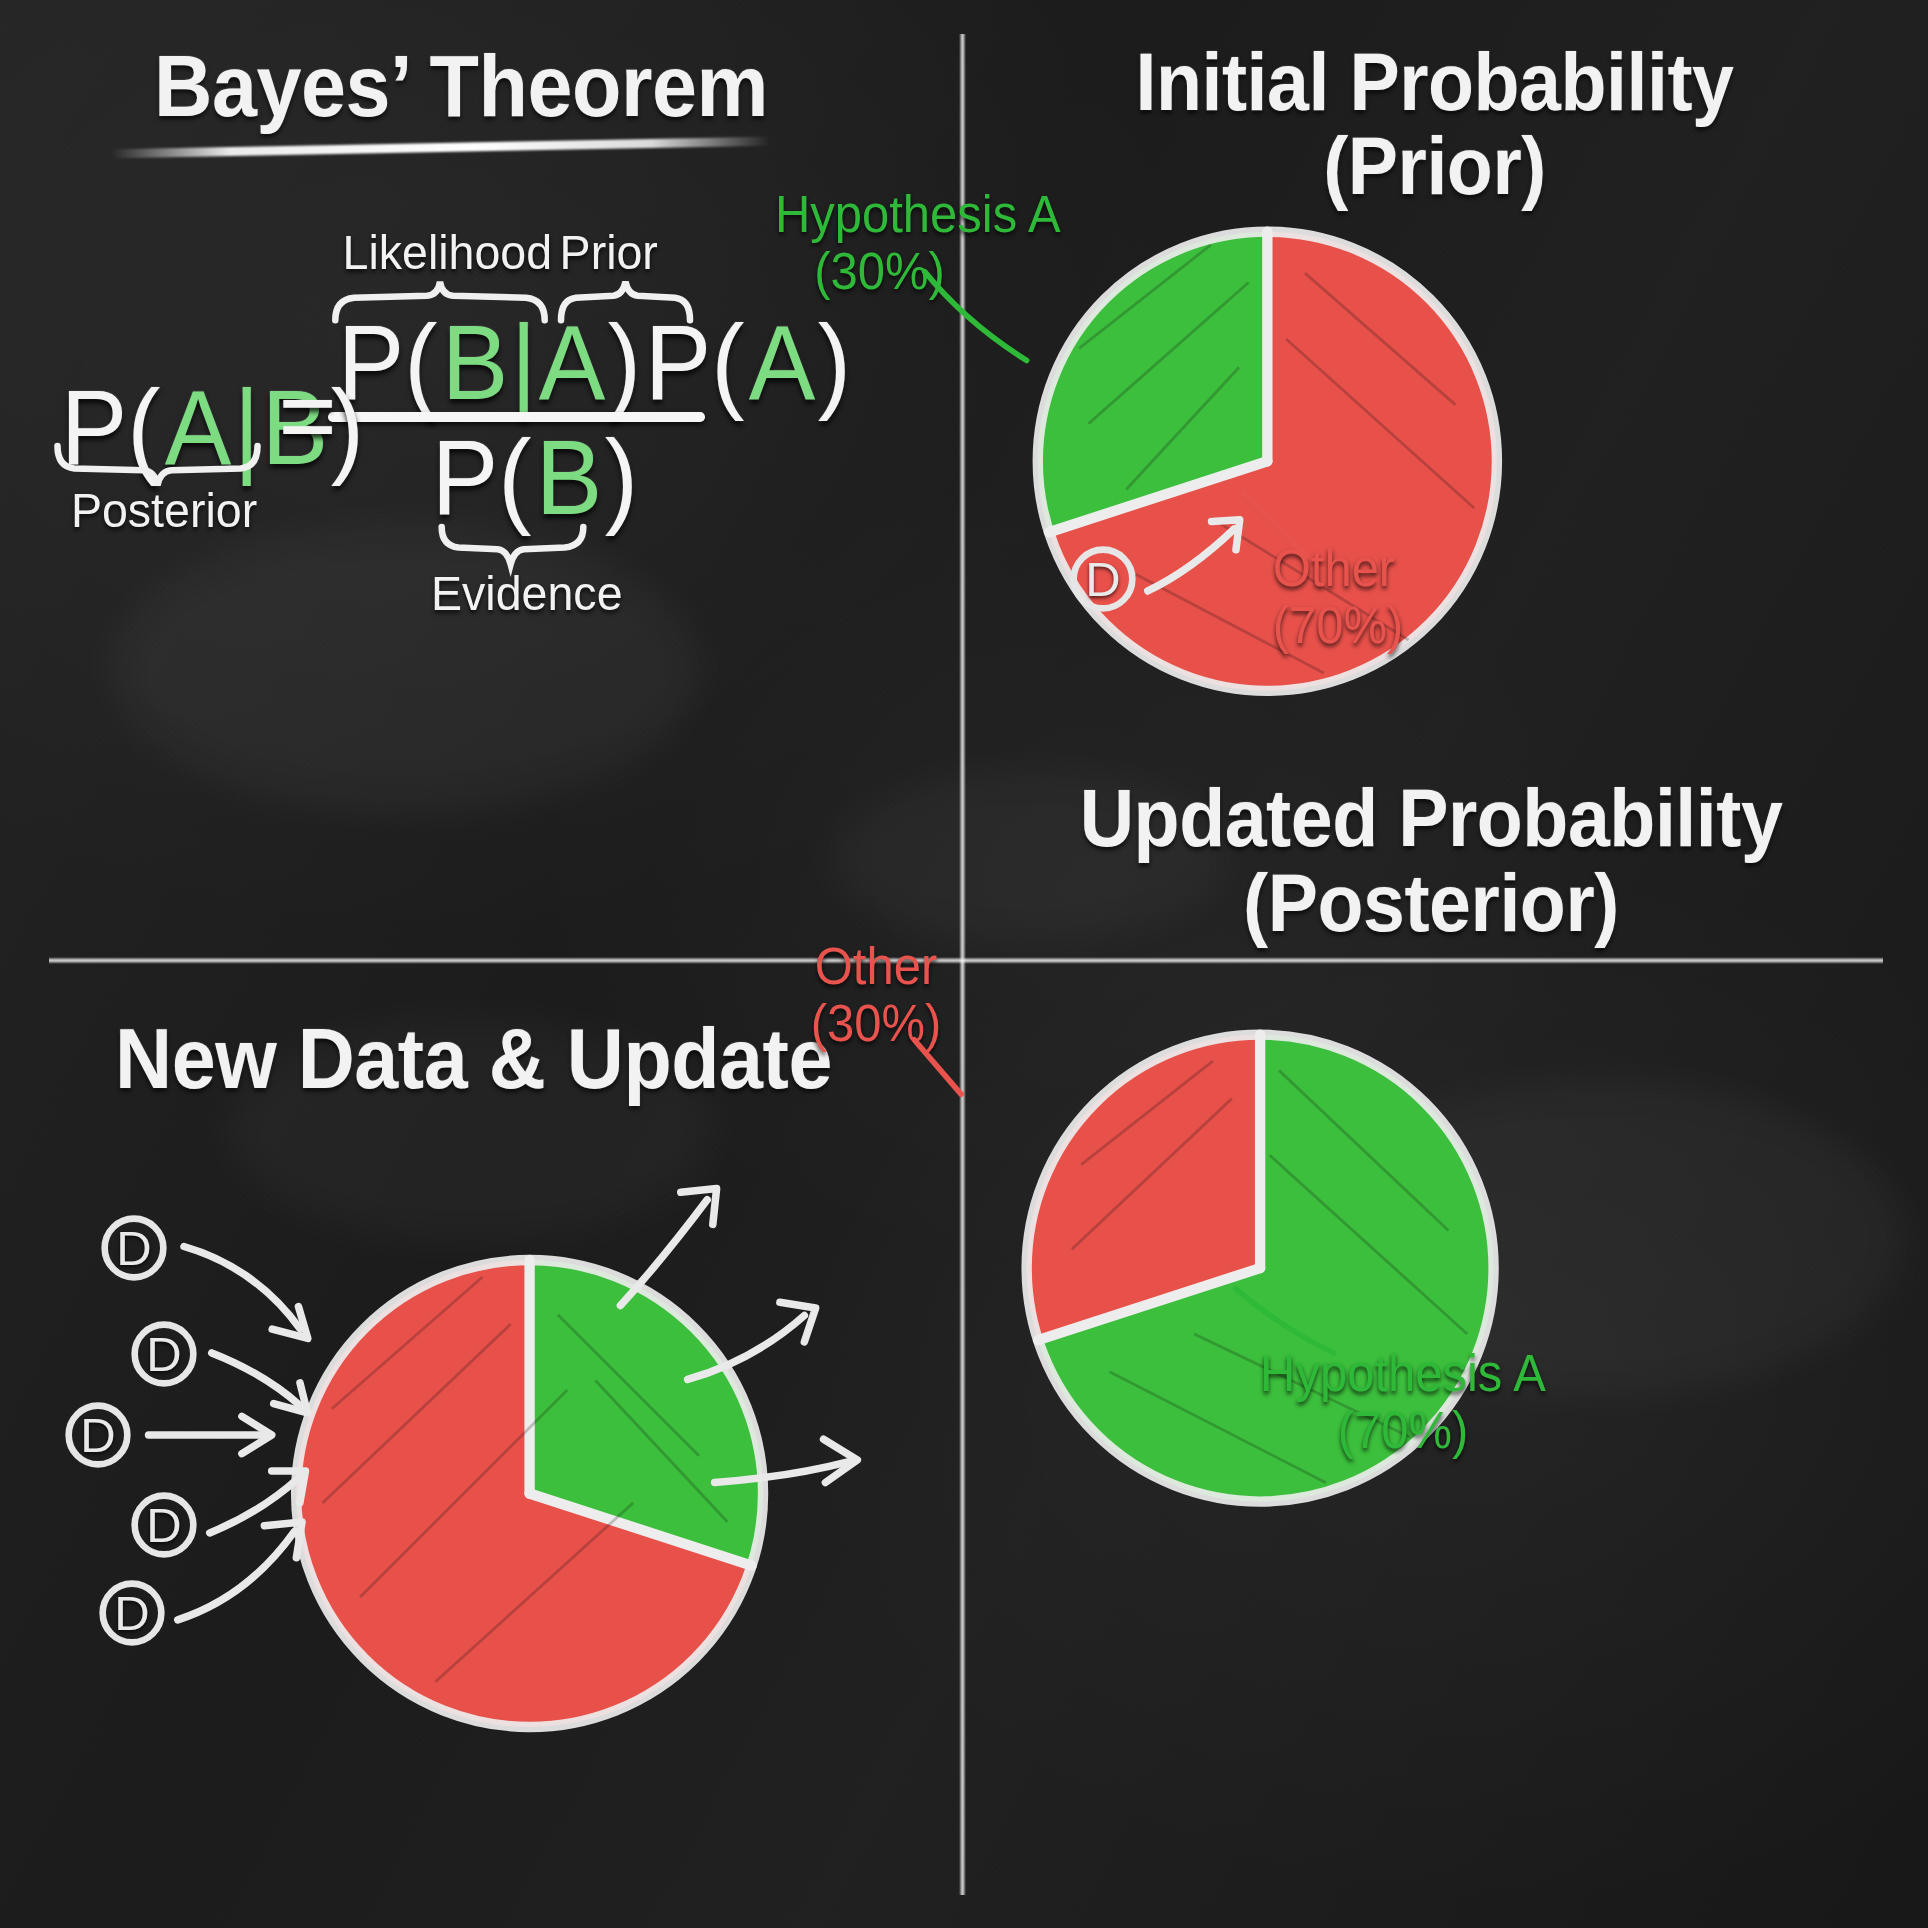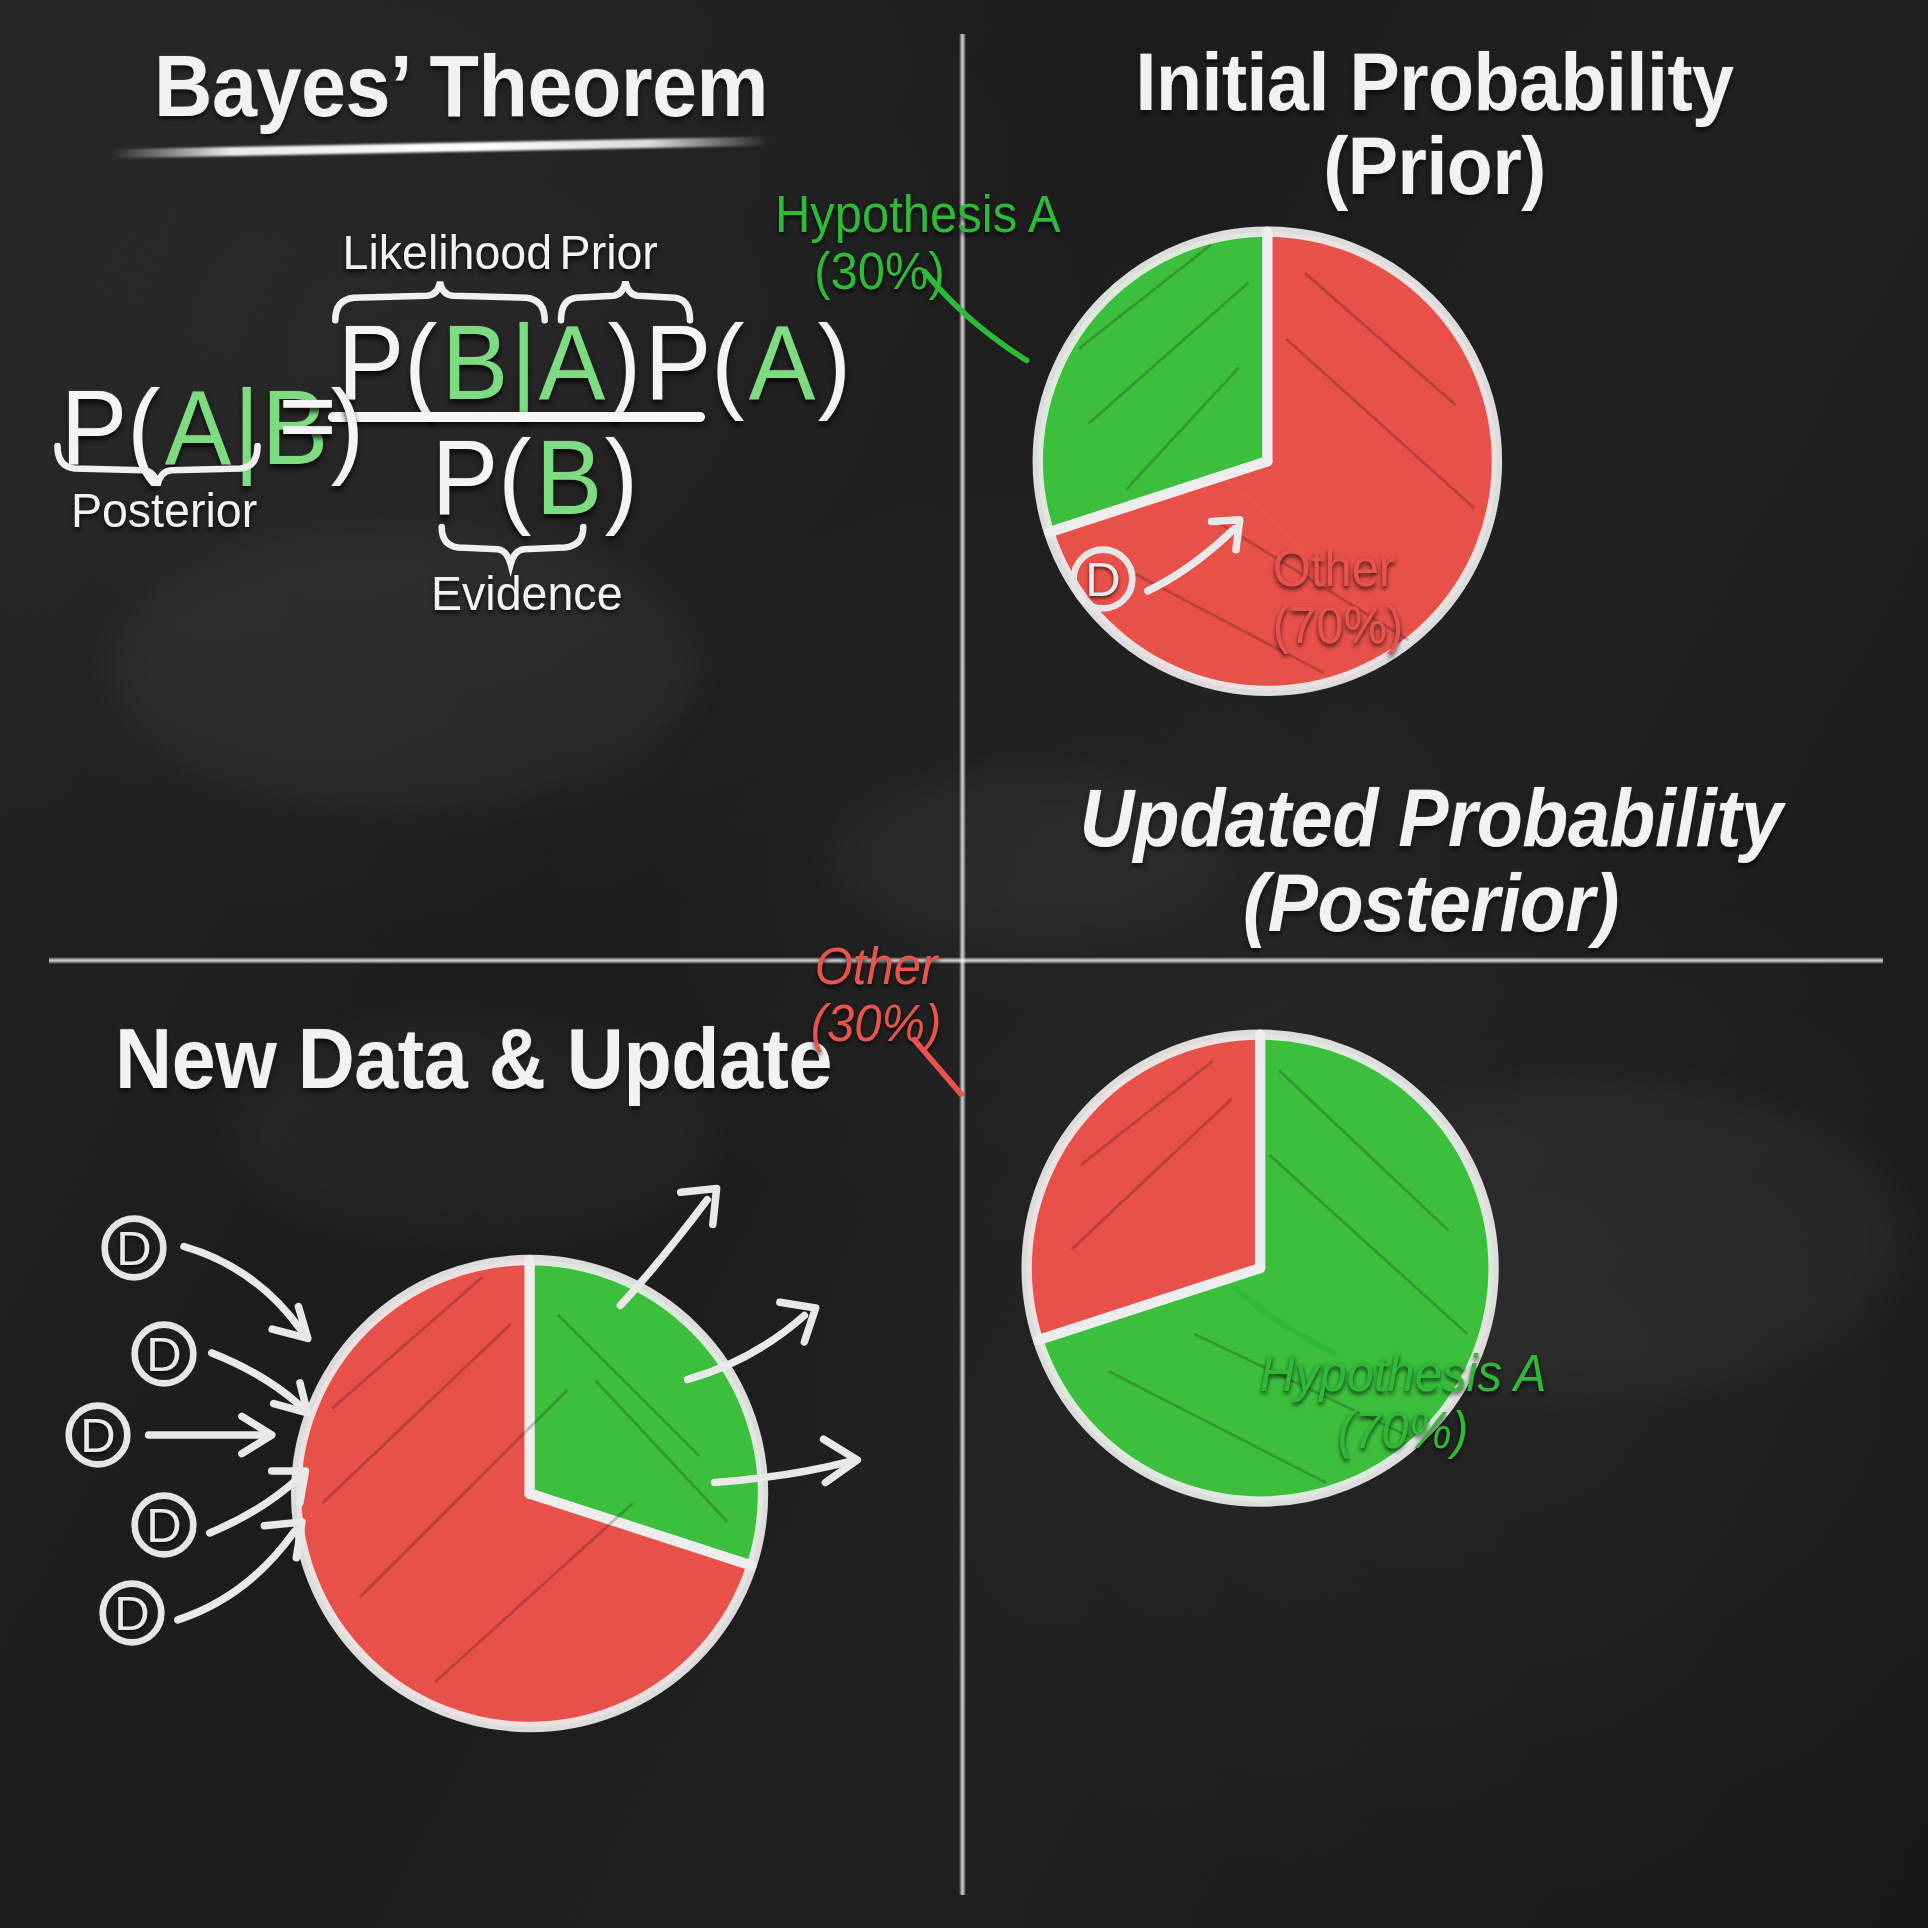--- a/index.html
+++ b/index.html
@@ -280,21 +280,21 @@
     <svg style="left:670px;top:330px;" width="160" height="104" viewBox="0 0 170 110">
       <path d="M6 98 Q76 78 130 30" fill="none" stroke="#e9e9e9" stroke-width="8" stroke-linecap="round"></path>
       <path d="M104 16 L142 22 L130 58" fill="none" stroke="#e9e9e9" stroke-width="8" stroke-linecap="round" stroke-linejoin="round"></path>
     </svg>
     <svg style="left:697px;top:467px;" width="169" height="85" viewBox="0 0 180 90">
       <path d="M6 62 Q86 56 148 40" fill="none" stroke="#e9e9e9" stroke-width="8" stroke-linecap="round"></path>
       <path d="M122 16 L158 38 L124 62" fill="none" stroke="#e9e9e9" stroke-width="8" stroke-linecap="round" stroke-linejoin="round"></path>
     </svg>
   </div>
 
-  <div class="quad" style="left:959px;top:957px;width:970px;height:972px;font-style:italic;">
+  <div class="quad" style="left:959px;top:957px;width:970px;height:972px;">
     <div class="q-title" style="position:absolute;left:-13px;top:-181px;width:970px;font-size:81px;">Updated Probability</div>
     <div class="q-title" style="position:absolute;left:-13px;top:-96px;width:970px;font-size:81px;">(Posterior)</div>
 
     <svg style="left:-55px;top:-9.4px;" width="716" height="659" viewBox="0 0 760 700">
       <g transform="translate(378,340)">
 
         <path d="M0 0 L0 -248 A248 248 0 1 1 -235.9 76.6 Z" fill="#3cbf3c"></path>
 
         <path d="M0 0 L-235.9 76.6 A248 248 0 0 1 0 -248 Z" fill="#e8504a"></path>
         <circle cx="0" cy="0" r="248" fill="none" stroke="#ededed" stroke-width="11" opacity=".92"></circle>

